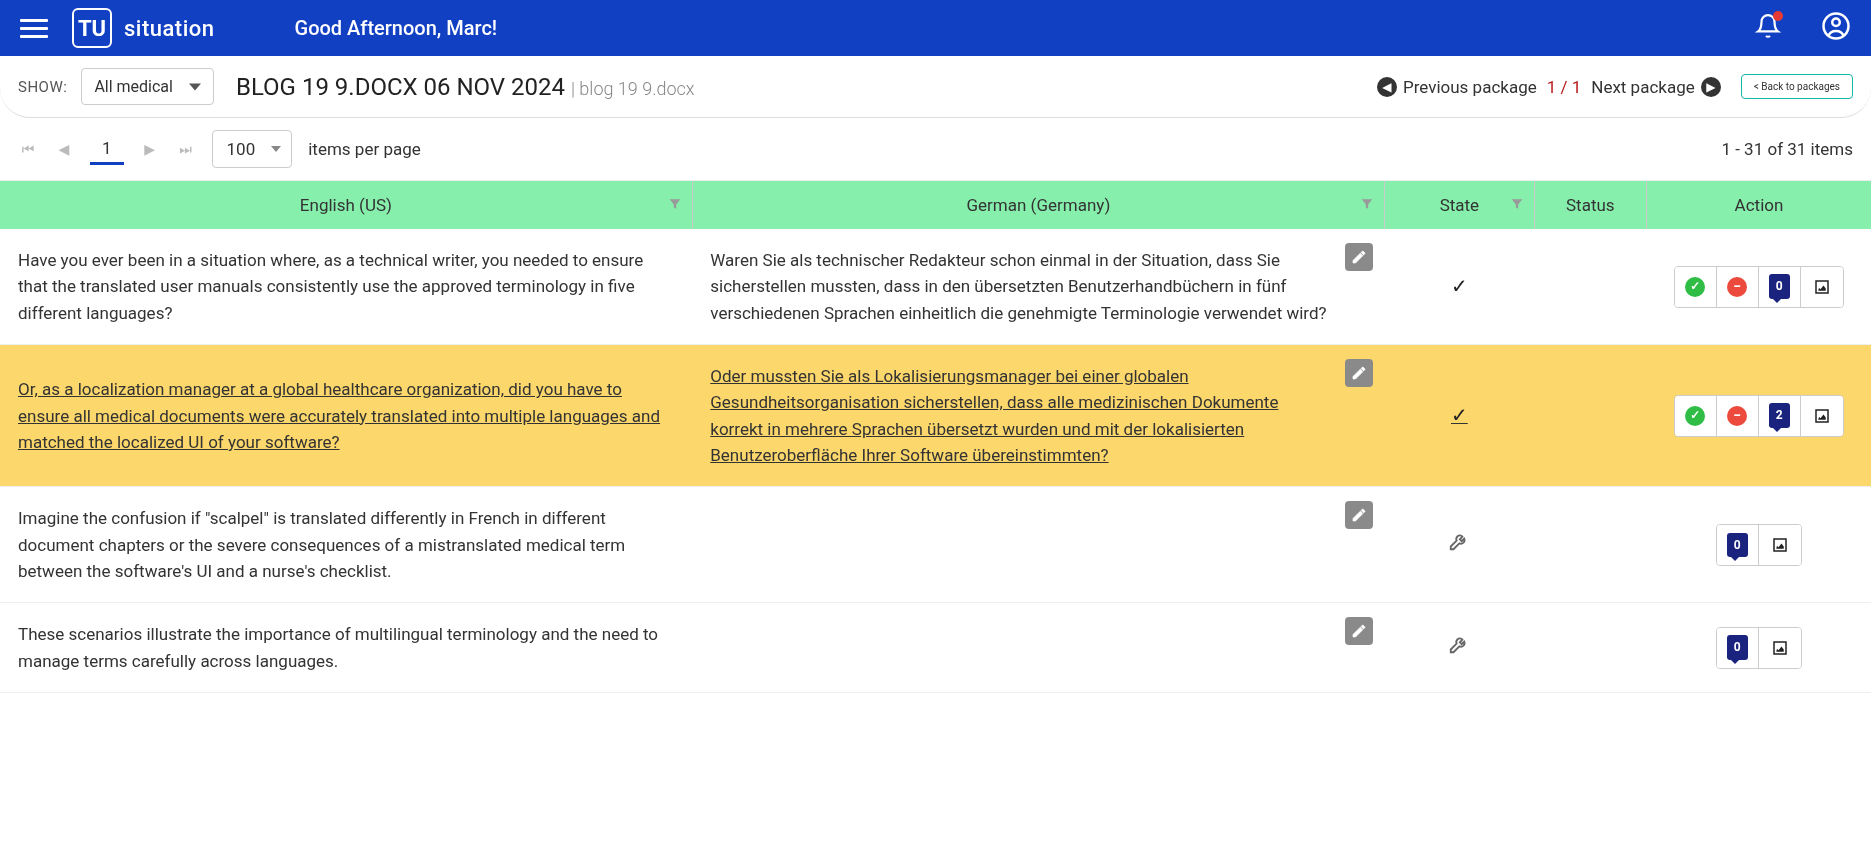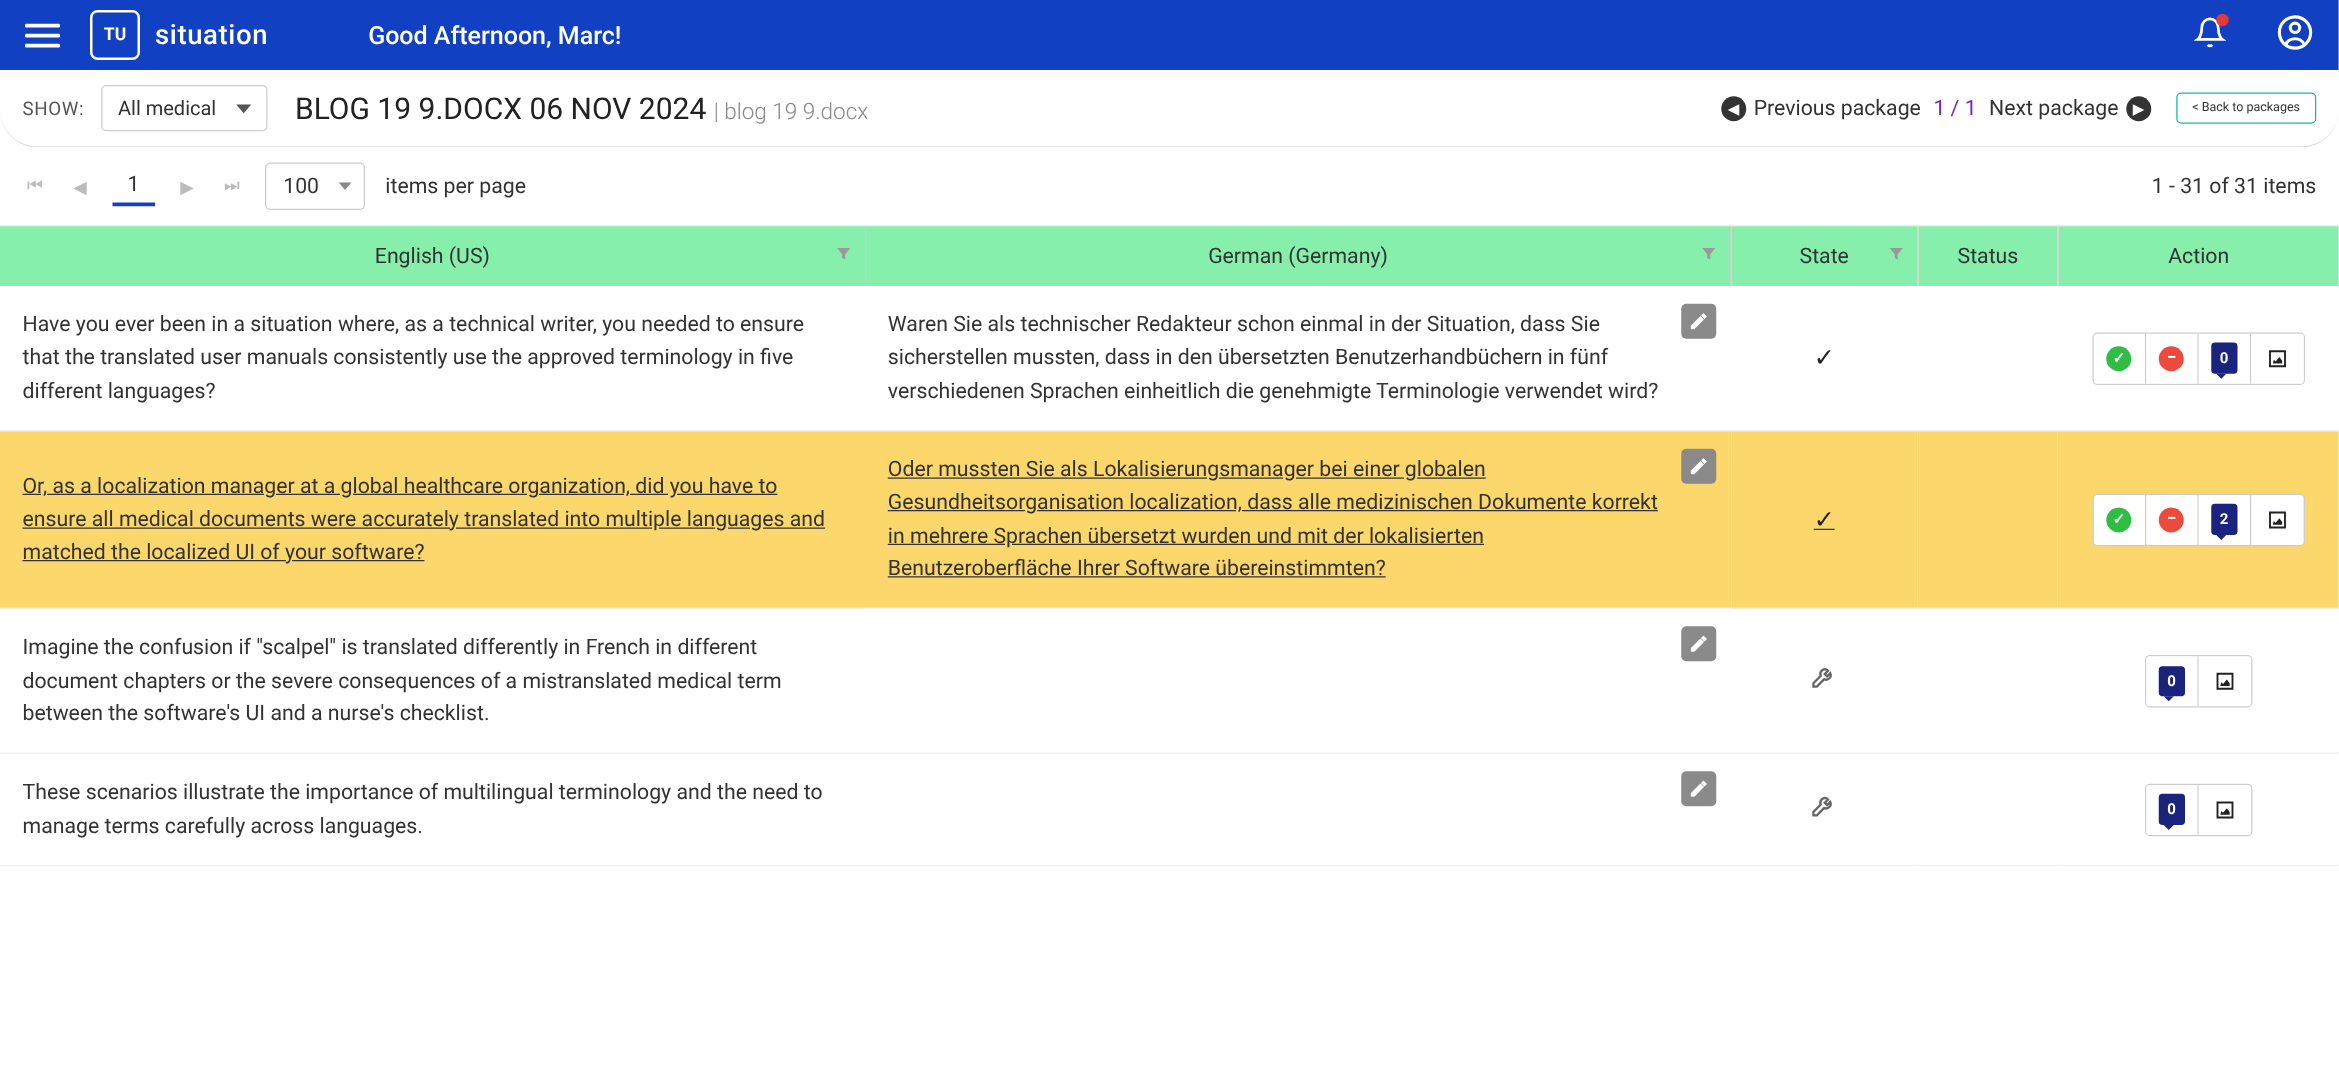--- a/index.html
+++ b/index.html
@@ -3,39 +3,39 @@
 <meta charset="utf-8">
 <style>
 * { box-sizing: border-box; margin: 0; padding: 0; }
 body { font-family: -apple-system, BlinkMacSystemFont, "Segoe UI", Roboto, Helvetica, Arial, sans-serif; background: #fff; color: #333; font-size: 16px; }
 
 
 .header { background: #1140c3; color: #fff; height: 56px; display: flex; align-items: center; padding: 0 20px; }
 .hamburger { width: 28px; height: 28px; cursor: pointer; margin-right: 24px; display:flex; flex-direction:column; justify-content:center; gap:5px;}
 .hamburger span { display:block; height:3px; background:#fff; border-radius:1px;}
 .logo-wrap { display:flex; align-items:center; gap:12px; margin-right: 80px;}
-.logo-icon { width:40px; height:40px; border:2px solid #fff; border-radius:6px; display:flex; align-items:center; justify-content:center; font-weight:bold; font-size:14px; position:relative;}
+.logo-icon { width:40px; height:40px; border:2px solid #fff; border-radius:6px; display:flex; align-items:center; justify-content:center; font-weight:bold; font-size:22px; position:relative;}
 .logo-icon .inner { position:relative; }
 .brand-text { font-size:22px; font-weight:500; letter-spacing:0.5px;}
 .greeting { font-size:20px; font-weight:500;}
 .header-right { margin-left:auto; display:flex; align-items:center; gap:40px;}
 .bell-wrap { position:relative; cursor:pointer;}
 .bell-dot { position:absolute; top:-2px; right:-2px; width:10px; height:10px; background:#e53935; border-radius:50%;}
 
 
 .toolbar { display:flex; align-items:center; padding: 12px 18px; border-bottom: 1px solid #ddd; gap:14px; flex-wrap:wrap;border-radius:30px;}
 .show-label { font-size:15px; color:#555; letter-spacing:0.5px;}
 .select-box { border:1px solid #ccc; border-radius:4px; padding:8px 40px 8px 12px; font-size:16px; position:relative; cursor:pointer; display:flex; align-items:center;}
 .select-box .caret { position:absolute; right:12px; top:50%; transform:translateY(-50%); width:0; height:0; border-left:6px solid transparent; border-right:6px solid transparent; border-top:7px solid #555;}
 .doc-title { font-size:24px; font-weight:400; color:#222; margin-left:8px;}
 .doc-sub { font-size:18px; color:#888; font-weight:300;}
 .pkg-nav { margin-left:auto; display:flex; align-items:center; gap:10px; font-size:17px;}
 .pkg-link { display:flex; align-items:center; gap:6px; color:#333; cursor:pointer;}
 .circle-arrow { width:20px; height:20px; border-radius:50%; background:#333; color:#fff; display:flex; align-items:center; justify-content:center; font-size:12px;}
-.pkg-count { color:#6d28d9;}
+.pkg-count { color:#b91c1c;}
 .back-pkg { border:1px solid #14b8a6; border-radius:4px; padding:6px 12px; font-size:10px; cursor:pointer; margin-left:10px;}
 
 
 .pager-row { display:flex; align-items:center; padding:12px 18px; gap:16px; border-bottom:1px solid #eee; background:#fafafa00;}
 .pager-btn { width:20px; text-align:center; color:#bbb; cursor:pointer; font-size:14px;}
 .pager-current { border-bottom:3px solid #1140c3; padding:4px 12px; font-size:17px; color:#333;}
 .page-size { border:1px solid #ccc; border-radius:4px; padding:8px 36px 8px 14px; font-size:17px; position:relative; cursor:pointer; display:inline-flex; align-items:center;}
 .page-size .caret { position:absolute; right:10px; top:50%; transform:translateY(-50%); width:0; height:0; border-left:5px solid transparent; border-right:5px solid transparent; border-top:6px solid #888;}
 .per-page-label { font-size:17px; color:#333;}
 .item-range { margin-left:auto; font-size:17px; color:#333;}
@@ -195,21 +195,21 @@
           </div>
           <div class="ab">
             <svg width="18" height="18" viewBox="0 0 24 24" fill="#222">
               <path d="M21 3H3v18h18V3zm-2 16H5V5h14v14zM8 13l2 2 4-5 3 4v3H7l1-4z"></path>
             </svg>
           </div>
         </div></div>
     </div>
     <div class="trow highlight">
       <div class="td">Or, as a localization manager at a global healthcare organization, did you have to ensure all medical documents were accurately translated into multiple languages and matched the localized UI of your software?</div>
-      <div class="td tgt"><span>Oder mussten Sie als Lokalisierungsmanager bei einer globalen Gesundheitsorganisation localization, dass alle medizinischen Dokumente korrekt in mehrere Sprachen übersetzt wurden und mit der lokalisierten Benutzeroberfläche Ihrer Software übereinstimmten?</span><div class="edit-btn">
+      <div class="td tgt"><span>Oder mussten Sie als Lokalisierungsmanager bei einer globalen Gesundheitsorganisation sicherstellen, dass alle medizinischen Dokumente korrekt in mehrere Sprachen übersetzt wurden und mit der lokalisierten Benutzeroberfläche Ihrer Software übereinstimmten?</span><div class="edit-btn">
           <svg width="16" height="16" viewBox="0 0 24 24">
             <path fill="#fff" d="M3 17.25V21h3.75L17.8 9.94l-3.75-3.75L3 17.25zM20.7 7.04a1 1 0 0 0 0-1.41l-2.34-2.34a1 1 0 0 0-1.41 0l-1.83 1.83 3.75 3.75 1.83-1.83z"></path>
           </svg>
         </div></div>
       <div class="td center"><span class="state-check">✓</span></div>
       <div class="td center"></div>
       <div class="td actions"><div class="action-group">
           <div class="ab">
             <span class="tick-circle"></span>
           </div>

